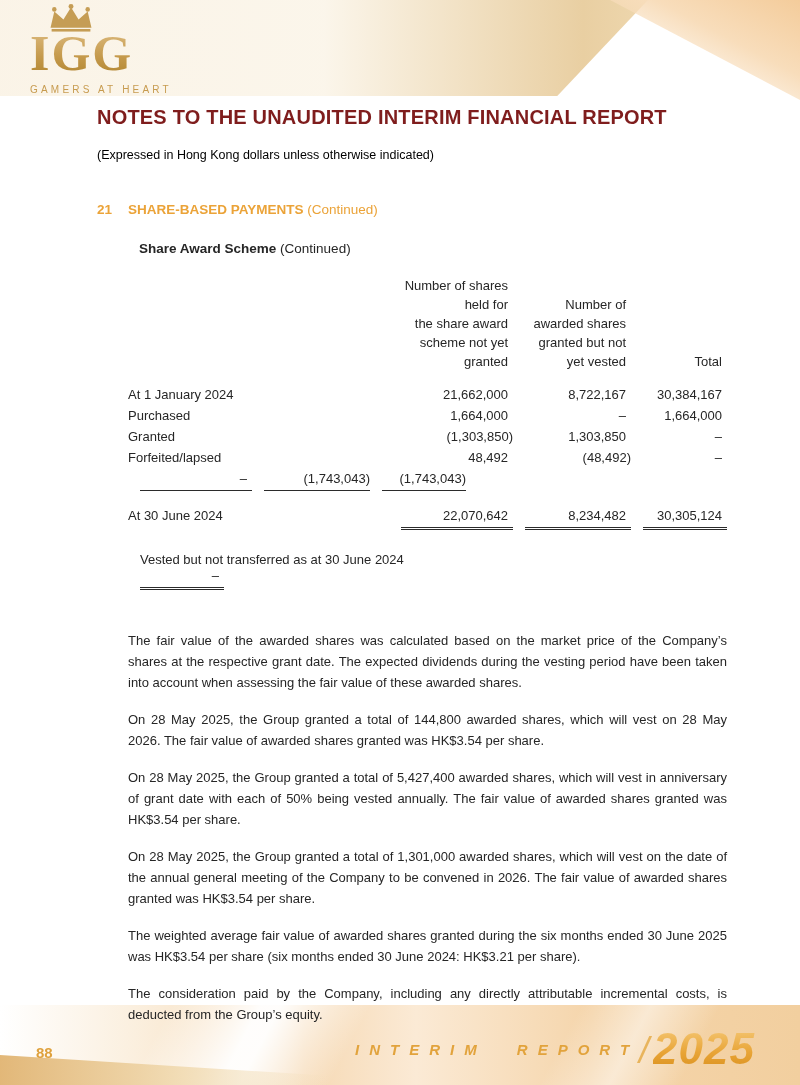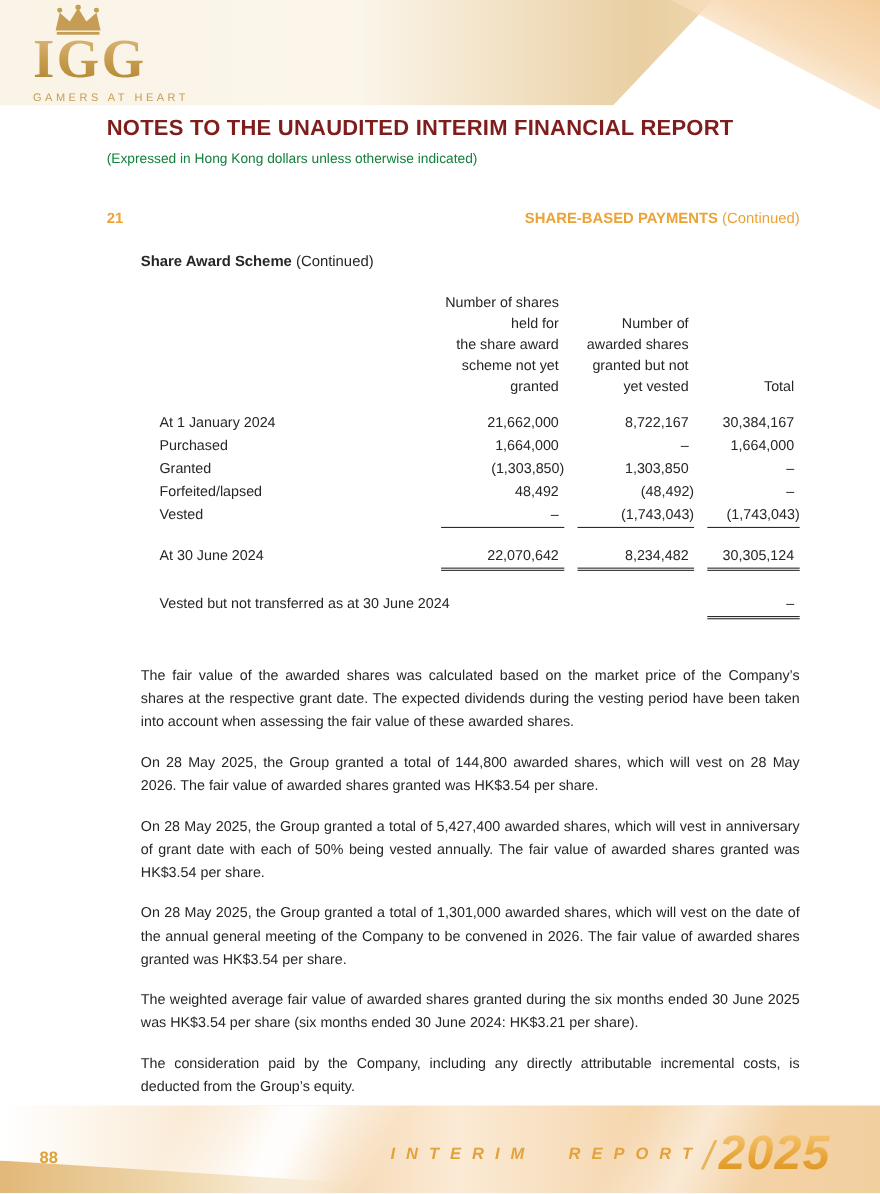--- a/index.html
+++ b/index.html
@@ -32,44 +32,44 @@
   .logo .crown { display:block; margin-left:14px; }
   .logo-text { font-family:"Liberation Serif", serif; font-weight:bold; font-size:50px; line-height:.95;
     letter-spacing:2px; margin-top:-2px;
     background:linear-gradient(180deg,#dcba7e 0%,#c59a4c 55%,#b0842f 100%);
     -webkit-background-clip:text; background-clip:text; color:transparent; }
   .logo-tagline { font-size:10px; letter-spacing:3.2px; color:#c79b4f; margin-top:6px; white-space:nowrap; }
 
   
   .content { position:absolute; left:97px; top:105px; width:630px; }
   h1.title { font-size:20px; line-height:24px; font-weight:bold; color:#7f1d1d; letter-spacing:.2px; }
-  .subtitle { font-size:12.5px; margin-top:8px; color:#15803d; }
+  .subtitle { font-size:12.5px; margin-top:19px; color:#000000; }
 
-  .section-heading { display:flex; margin-top:40px; font-size:13.5px; color:#eba338;justify-content:space-between; }
+  .section-heading { display:flex; margin-top:40px; font-size:13.5px; color:#eba338; }
   .sec-num { width:31px; font-weight:bold; }
   .sec-title b { font-weight:bold; }
-  .subsection { margin-left:31px; margin-top:24px; font-size:13.5px; color:#262626; }
+  .subsection { margin-left:42px; margin-top:24px; font-size:13.5px; color:#262626; }
 
   
   .table { margin-left:31px; margin-top:20px; width:599px; font-size:13px; }
   .trow { display:flex; align-items:baseline; line-height:16px; }
-  .tlabel { flex:1; white-space:nowrap;margin-left:17px; }
+  .tlabel { flex:1; white-space:nowrap; }
   .c1 { width:112px; margin-left:12px; }
   .c2 { width:106px; margin-left:12px; }
   .c3 { width:84px;  margin-left:12px; }
   .num { text-align:right; padding-right:5px; white-space:nowrap; }
   .num.paren { padding-right:0; }
   .thead { align-items:flex-end;justify-content:space-between; }
   .th { white-space:pre-line; text-align:right; line-height:19px; padding-right:5px; }
   .tbody { margin-top:16px; }
   .tbody .trow { margin-bottom:5px; }
   .rule-s { border-bottom:1px solid #2b2b2b; padding-bottom:3px; }
   .rule-d { border-bottom:3px double #2b2b2b; padding-bottom:3px; }
   .total-row { margin-top:17px; }
-  .unvested-row { margin-top:22px; }
+  .unvested-row { margin-top:22px;flex-direction:column; }
 
   
   .paras { margin-left:31px; width:599px; margin-top:40px; }
   .paras p { font-size:13px; line-height:21px; text-align:justify; margin-top:16px; }
   .paras p:first-child { margin-top:0; }
 
   
   .page-num { position:absolute; left:36px; bottom:24px; font-size:15px; font-weight:bold; color:#dfa13c; }
   .report-line { position:absolute; right:45px; bottom:18px; display:flex; align-items:flex-end; }
   .report-label { font-size:15px; font-weight:bold; font-style:italic; letter-spacing:10px; word-spacing:16px;
@@ -150,21 +150,20 @@
           <div class="num c2">1,303,850</div>
           <div class="num c3">–</div>
         </div>
         <div class="trow">
           <div class="tlabel">Forfeited/lapsed</div>
           <div class="num c1">48,492</div>
           <div class="num c2 paren">(48,492)</div>
           <div class="num c3">–</div>
         </div>
         <div class="trow">
-          <div class="tlabel">Vested</div>
           <div class="num c1 rule-s">–</div>
           <div class="num c2 paren rule-s">(1,743,043)</div>
           <div class="num c3 paren rule-s">(1,743,043)</div>
         </div>
         <div class="trow total-row">
           <div class="tlabel">At 30 June 2024</div>
           <div class="num c1 rule-d">22,070,642</div>
           <div class="num c2 rule-d">8,234,482</div>
           <div class="num c3 rule-d">30,305,124</div>
         </div>

